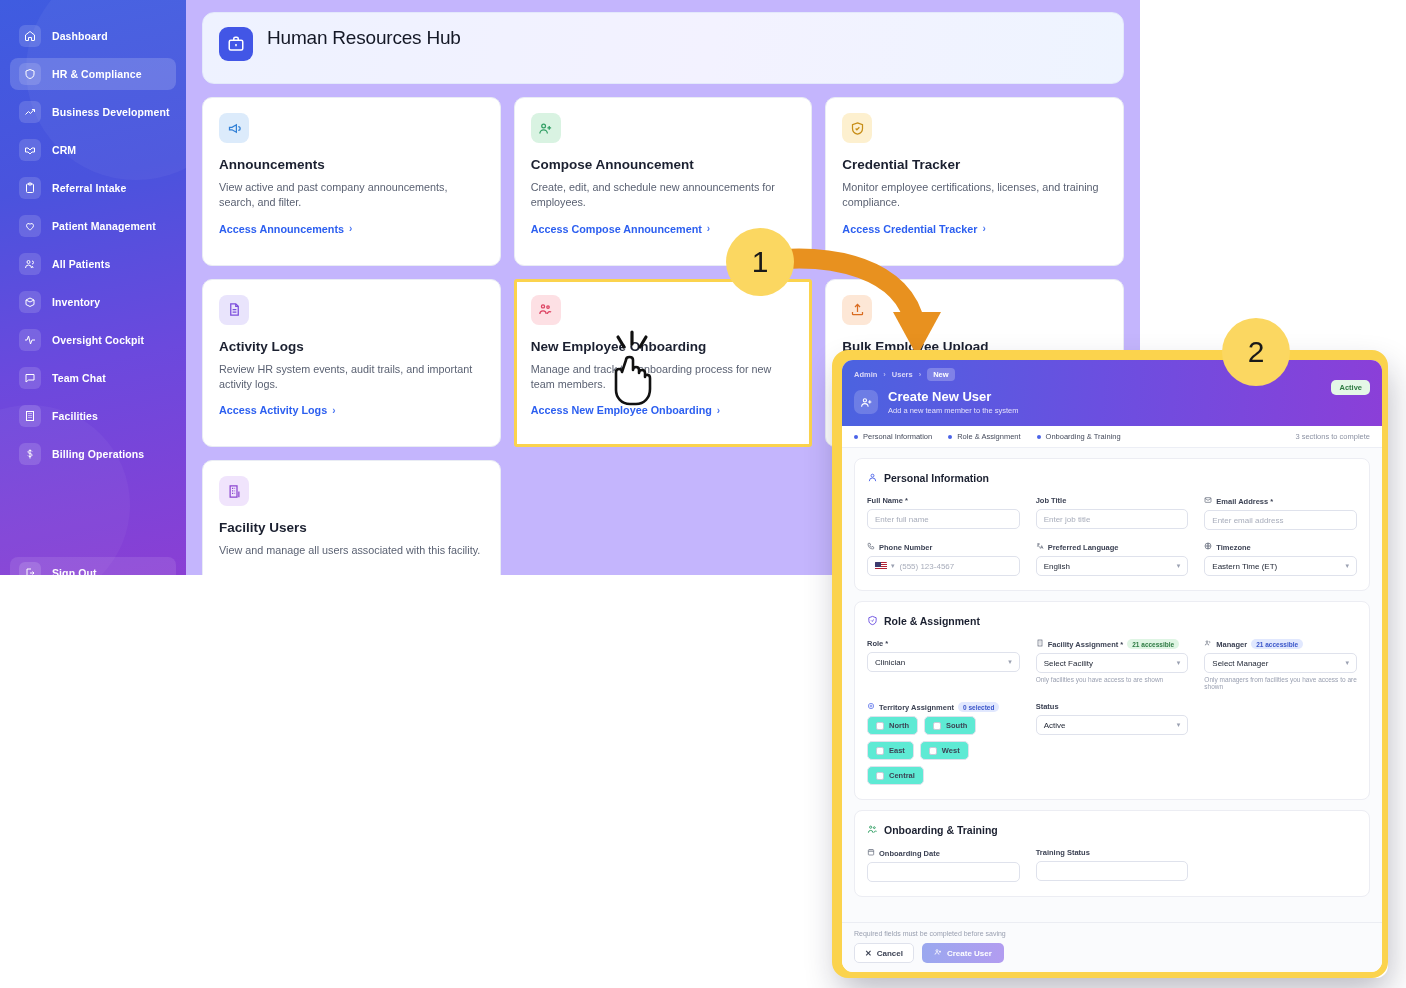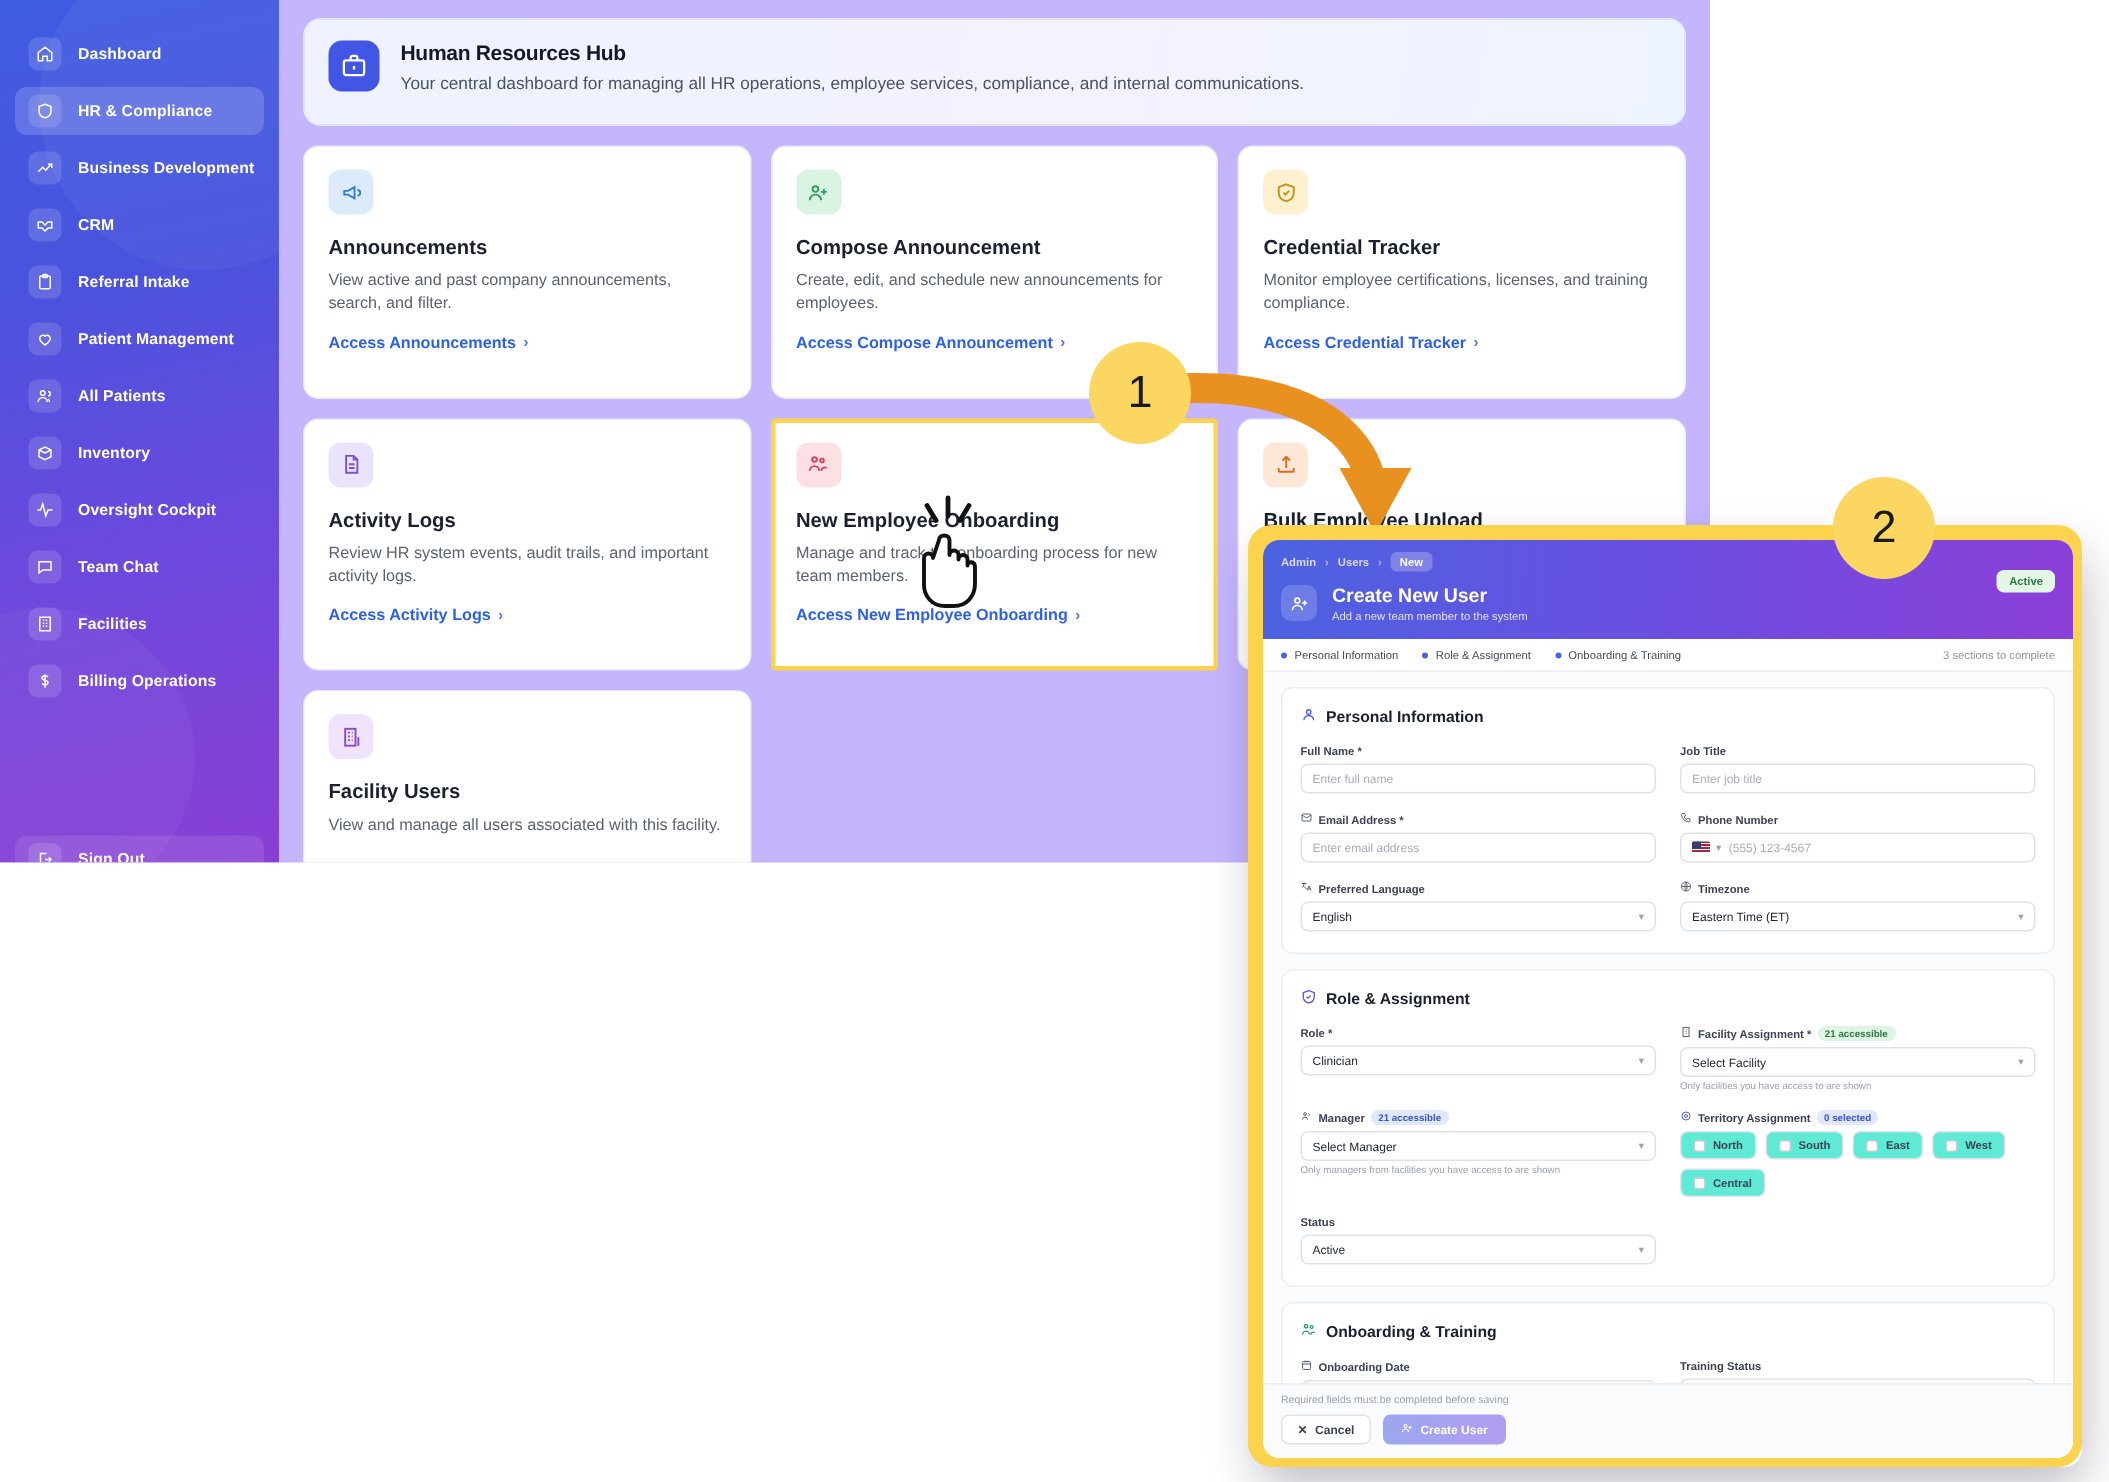--- a/index.html
+++ b/index.html
@@ -65,21 +65,21 @@
     display: flex; gap: 14px; align-items: flex-start;
     background: linear-gradient(100deg,#eef2ff 0%, #f3f2ff 55%, #eef4ff 100%);
     border: 1px solid #e3e9fb; border-radius: 12px;
     padding: 14px 18px 16px 16px; height: 72px;
   }
   .hero-ico {
     width: 34px; height: 34px; border-radius: 9px; background: #4256e6;
     display: flex; align-items: center; justify-content: center; flex: 0 0 34px;
   }
   .hero-ico svg { width: 18px; height: 18px; }
-  .hero-title { font-size: 14px; font-weight: 700; color: #141826; letter-spacing: -.2px; }
+  .hero-title { font-size: 19px; font-weight: 400; color: #141826; letter-spacing: -.2px; }
   .hero-sub { font-size: 11.5px; color: #4a5163; margin-top: 7px; }
 
   .grid {
     display: grid; grid-template-columns: repeat(3, 1fr); gap: 13px; margin-top: 13px;
   }
   .card {
     background: #ffffff; border: 1px solid #e9ecf4; border-radius: 10px;
     padding: 15px 16px 28px 16px; min-height: 135px; position: relative;
   }
   .card-ico {
@@ -151,21 +151,21 @@
   .steps-right { position: absolute; right: 12px; font-size: 7.5px; color: #8d93a4; }
 
   .m-body { flex: 1; overflow: hidden; padding: 10px 12px 0 12px; background: #fafbfd; }
   .section {
     background: #ffffff; border: 1px solid #ecedf3; border-radius: 8px;
     padding: 10px 12px 12px 12px; margin-bottom: 10px;
   }
   .sec-head { display: flex; align-items: center; gap: 6px; margin-bottom: 9px; }
   .sec-head svg { width: 11px; height: 11px; }
   .sec-title { font-size: 10.5px; font-weight: 700; color: #1b2030; }
-  .two-col { display: grid; grid-template-columns: 1fr 1fr; gap: 10px 16px; }
+  .two-col { display: grid; grid-template-columns: 1fr 1fr 1fr; gap: 10px 16px; }
   .field { margin-bottom: 2px; }
   .f-label {
     display: flex; align-items: center; gap: 4px;
     font-size: 7.5px; font-weight: 700; color: #3c4254; margin-bottom: 4px;
   }
   .f-label svg { width: 8px; height: 8px; }
   .pill {
     font-size: 6.5px; font-weight: 700; padding: 1.5px 5px; border-radius: 6px;
   }
   .pill-green { background: #dff5e4; color: #2d7a43; }
@@ -355,21 +355,20 @@
       <div class="hero">
         <div class="hero-ico">
           <svg viewBox="0 0 24 24" fill="none" stroke="#fff" stroke-width="2">
               <rect x="3" y="7" width="18" height="13" rx="2"></rect>
               <path d="M9 7V5a2 2 0 012-2h2a2 2 0 012 2v2"></path>
               <path d="M12 12v3"></path>
             </svg>
         </div>
         <div>
           <div class="hero-title">Human Resources Hub</div>
-          <div class="hero-sub">Your central dashboard for managing all HR operations, employee services, compliance, and internal communications.</div>
         </div>
       </div>
 
       <div class="grid">
 
         <div class="card">
           <div class="card-ico" style="background:#dcebfb">
             <svg viewBox="0 0 24 24" fill="none" stroke="#2f7fd6" stroke-width="2">
                 <path d="M4 10v4h4l7 4V6l-7 4z"></path>
                 <path d="M18 9a3 3 0 010 6"></path>

